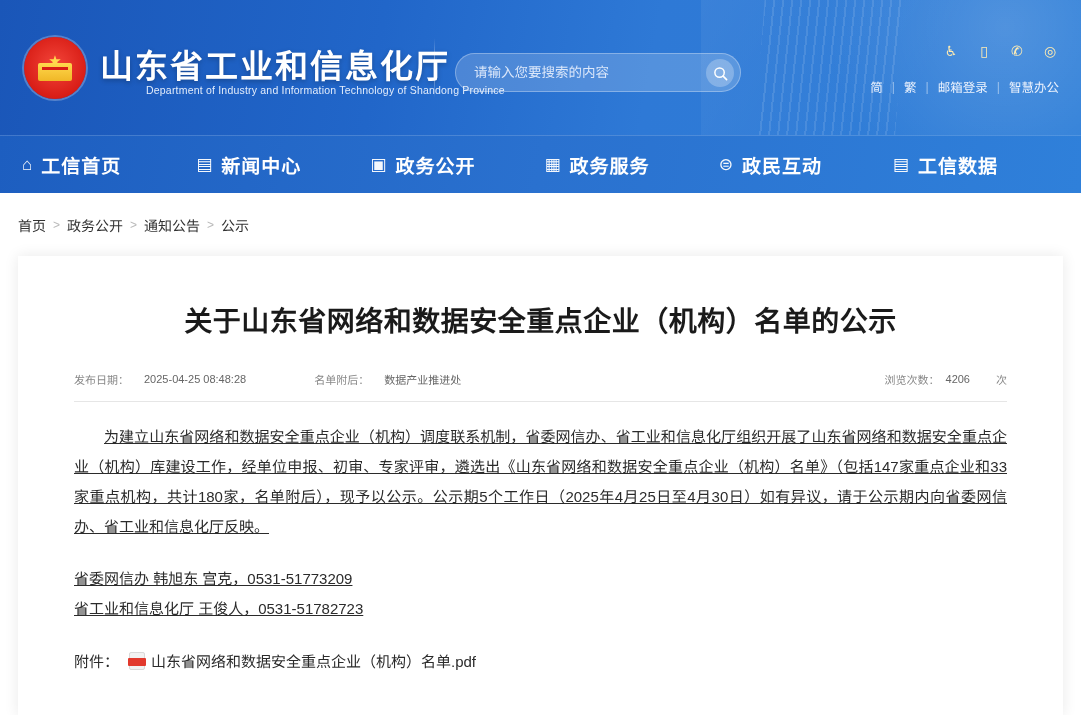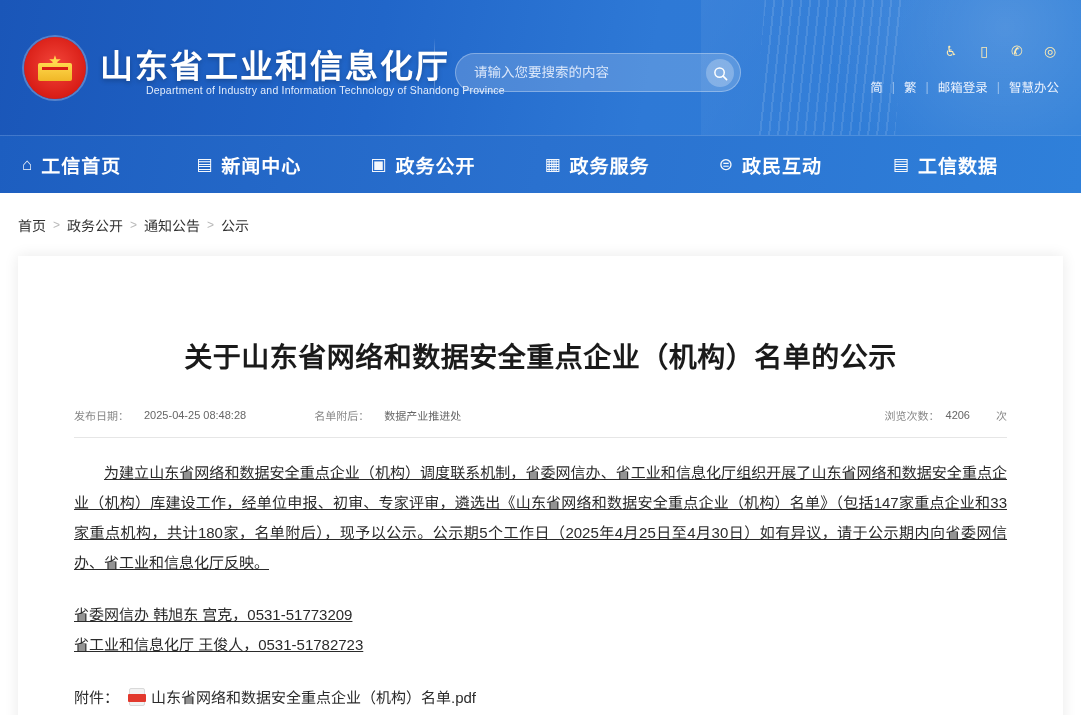--- a/index.html
+++ b/index.html
@@ -134,21 +134,20 @@
     background:#fff;
     box-shadow: 0 0 14px rgba(0,0,0,.09);
     min-height: 460px;
     padding: 46px 56px 20px 56px;
   }
   .doc-title{
     text-align:center;
     font-size:28px; font-weight:bold; color:#1a1a1a;
     letter-spacing:.5px;
     line-height:1.4;
-    margin-top:36px;
   }
   .meta{
     margin-top:30px;
     display:flex; align-items:center;
     font-size:11px; color:#888;
     gap:15px;
   }
   .meta .m-val{ color:#666; }
   .meta .m-right{ margin-left:auto; display:flex; align-items:center; gap:6px; }
   .meta .m-count{ color:#666; }

